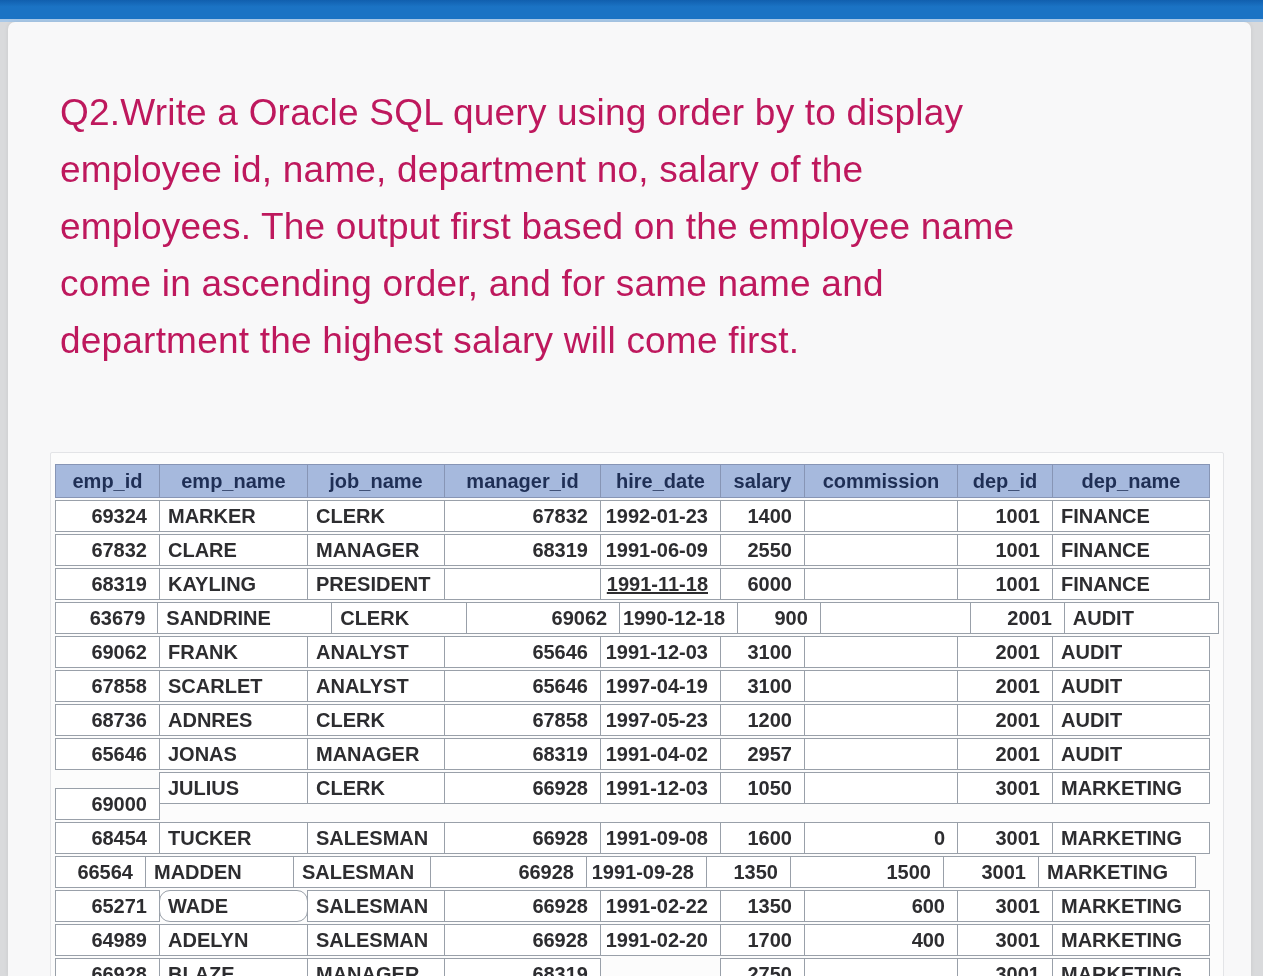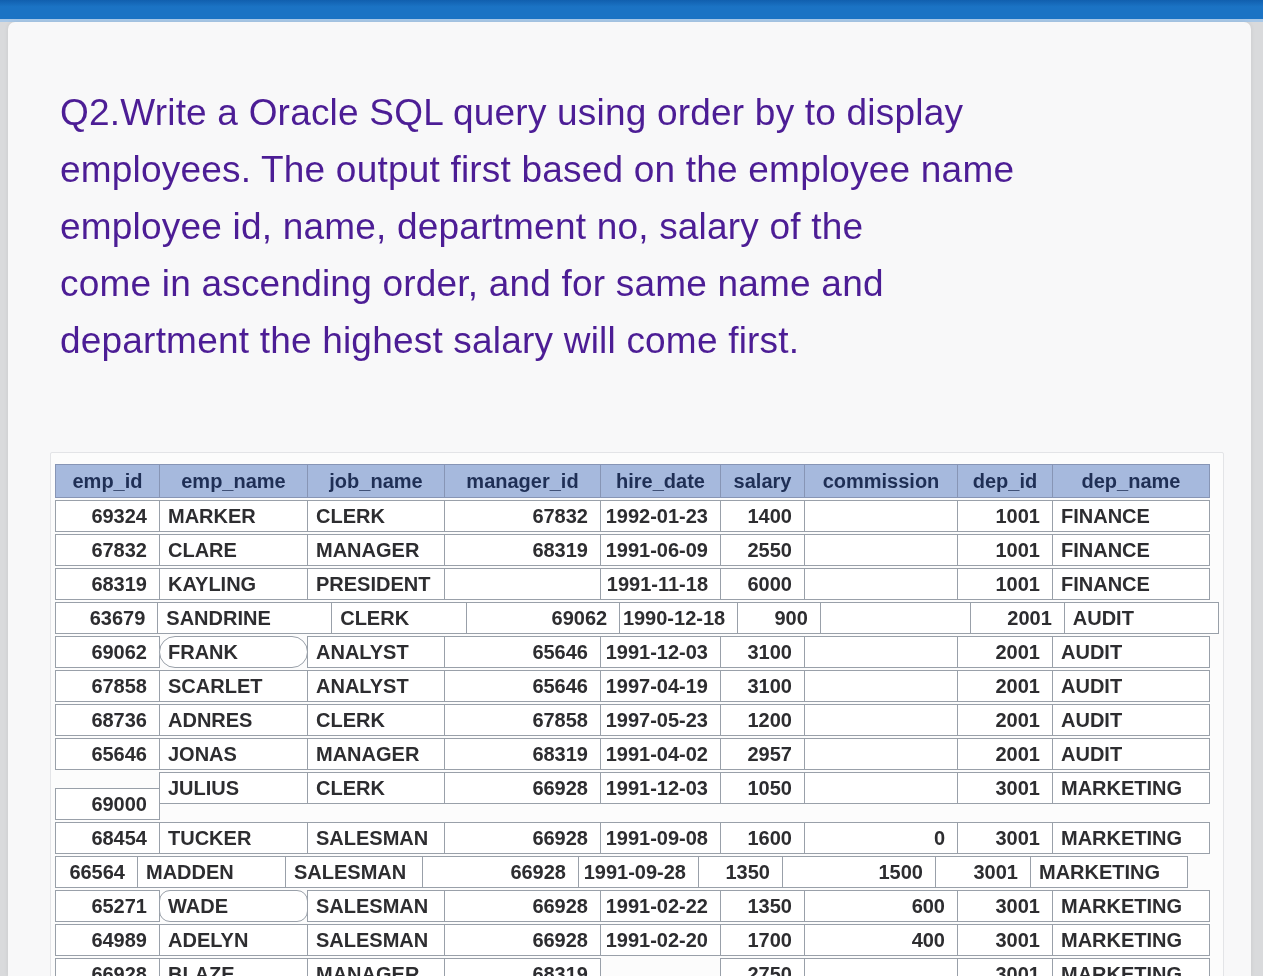--- a/index.html
+++ b/index.html
@@ -27,21 +27,21 @@
     height: 954px;
     background: #f8f8f9;
     border-radius: 7px 7px 0 0;
     box-shadow: 0 0 4px rgba(0,0,0,0.08);
   }
   .question {
     position: absolute;
     left: 52px;
     top: 62px;
     width: 1150px;
-    color: #4c1d95;
+    color: #be185d;
     font-size: 37px;
     line-height: 57px;
     letter-spacing: 0.2px;
     font-weight: 400;
   }
   .question div { white-space: nowrap; }
   .tablewrap {
     position: absolute;
     left: 42px;
     top: 430px;
@@ -81,22 +81,22 @@
   .cell.l { text-align: left; padding-left: 8px; }
 </style>
 </head>
 <body>
 
 <div class="topbar"></div>
 
 <div class="card">
   <div class="question">
       <div>Q2.Write a Oracle SQL query using order by to display</div>
+      <div>employee id, name, department no, salary of the</div>
       <div>employees. The output first based on the employee name</div>
-      <div>employee id, name, department no, salary of the</div>
       <div>come in ascending order, and for same name and</div>
       <div>department the highest salary will come first.</div>
     </div>
 
   <div class="tablewrap" style="position:absolute;">
     <div class="trow header">
         <div class="cell" style="width: 105px;">emp_id</div>
         <div class="cell" style="width: 149px;">emp_name</div>
         <div class="cell" style="width: 138px;">job_name</div>
         <div class="cell" style="width: 157px;">manager_id</div>
@@ -127,40 +127,40 @@
           <div class="cell r" style="width: 85px;">2550</div>
           <div class="cell r" style="width: 154px;"></div>
           <div class="cell r" style="width: 96px;">1001</div>
           <div class="cell l" style="width: 158px;">FINANCE</div>
         </div>
         <div class="trow">
           <div class="cell r" style="width: 105px;">68319</div>
           <div class="cell l" style="width: 149px;">KAYLING</div>
           <div class="cell l" style="width: 138px;">PRESIDENT</div>
           <div class="cell r" style="width: 157px;"></div>
-          <div class="cell r" style="width: 121px;">1991-11-18</div>
+          <div class="cell r" style="width: 121px; text-decoration: underline;">1991-11-18</div>
           <div class="cell r" style="width: 85px;">6000</div>
           <div class="cell r" style="width: 154px;"></div>
           <div class="cell r" style="width: 96px;">1001</div>
           <div class="cell l" style="width: 158px;">FINANCE</div>
         </div>
         <div class="trow">
           <div class="cell r" style="width: 105px;">63679</div>
           <div class="cell l" style="width: 178px;">SANDRINE</div>
           <div class="cell l" style="width: 138px;">CLERK</div>
           <div class="cell r" style="width: 157px;">69062</div>
           <div class="cell r" style="width: 121px;">1990-12-18</div>
           <div class="cell r" style="width: 85px;">900</div>
           <div class="cell r" style="width: 154px;"></div>
           <div class="cell r" style="width: 96px;">2001</div>
           <div class="cell l" style="width: 158px;">AUDIT</div>
         </div>
         <div class="trow">
           <div class="cell r" style="width: 105px;">69062</div>
-          <div class="cell l" style="width: 149px; border-radius: 16px;">FRANK</div>
+          <div class="cell l" style="width: 149px;">FRANK</div>
           <div class="cell l" style="width: 138px;">ANALYST</div>
           <div class="cell r" style="width: 157px;">65646</div>
           <div class="cell r" style="width: 121px;">1991-12-03</div>
           <div class="cell r" style="width: 85px;">3100</div>
           <div class="cell r" style="width: 154px;"></div>
           <div class="cell r" style="width: 96px;">2001</div>
           <div class="cell l" style="width: 158px;">AUDIT</div>
         </div>
         <div class="trow">
           <div class="cell r" style="width: 105px;">67858</div>
@@ -211,21 +211,21 @@
           <div class="cell l" style="width: 149px;">TUCKER</div>
           <div class="cell l" style="width: 138px;">SALESMAN</div>
           <div class="cell r" style="width: 157px;">66928</div>
           <div class="cell r" style="width: 121px;">1991-09-08</div>
           <div class="cell r" style="width: 85px;">1600</div>
           <div class="cell r" style="width: 154px;">0</div>
           <div class="cell r" style="width: 96px;">3001</div>
           <div class="cell l" style="width: 158px;">MARKETING</div>
         </div>
         <div class="trow">
-          <div class="cell r" style="width: 83px;">66564</div>
+          <div class="cell r" style="width: 91px;">66564</div>
           <div class="cell l" style="width: 149px;">MADDEN</div>
           <div class="cell l" style="width: 138px;">SALESMAN</div>
           <div class="cell r" style="width: 157px;">66928</div>
           <div class="cell r" style="width: 121px;">1991-09-28</div>
           <div class="cell r" style="width: 85px;">1350</div>
           <div class="cell r" style="width: 154px;">1500</div>
           <div class="cell r" style="width: 96px;">3001</div>
           <div class="cell l" style="width: 158px;">MARKETING</div>
         </div>
         <div class="trow">

